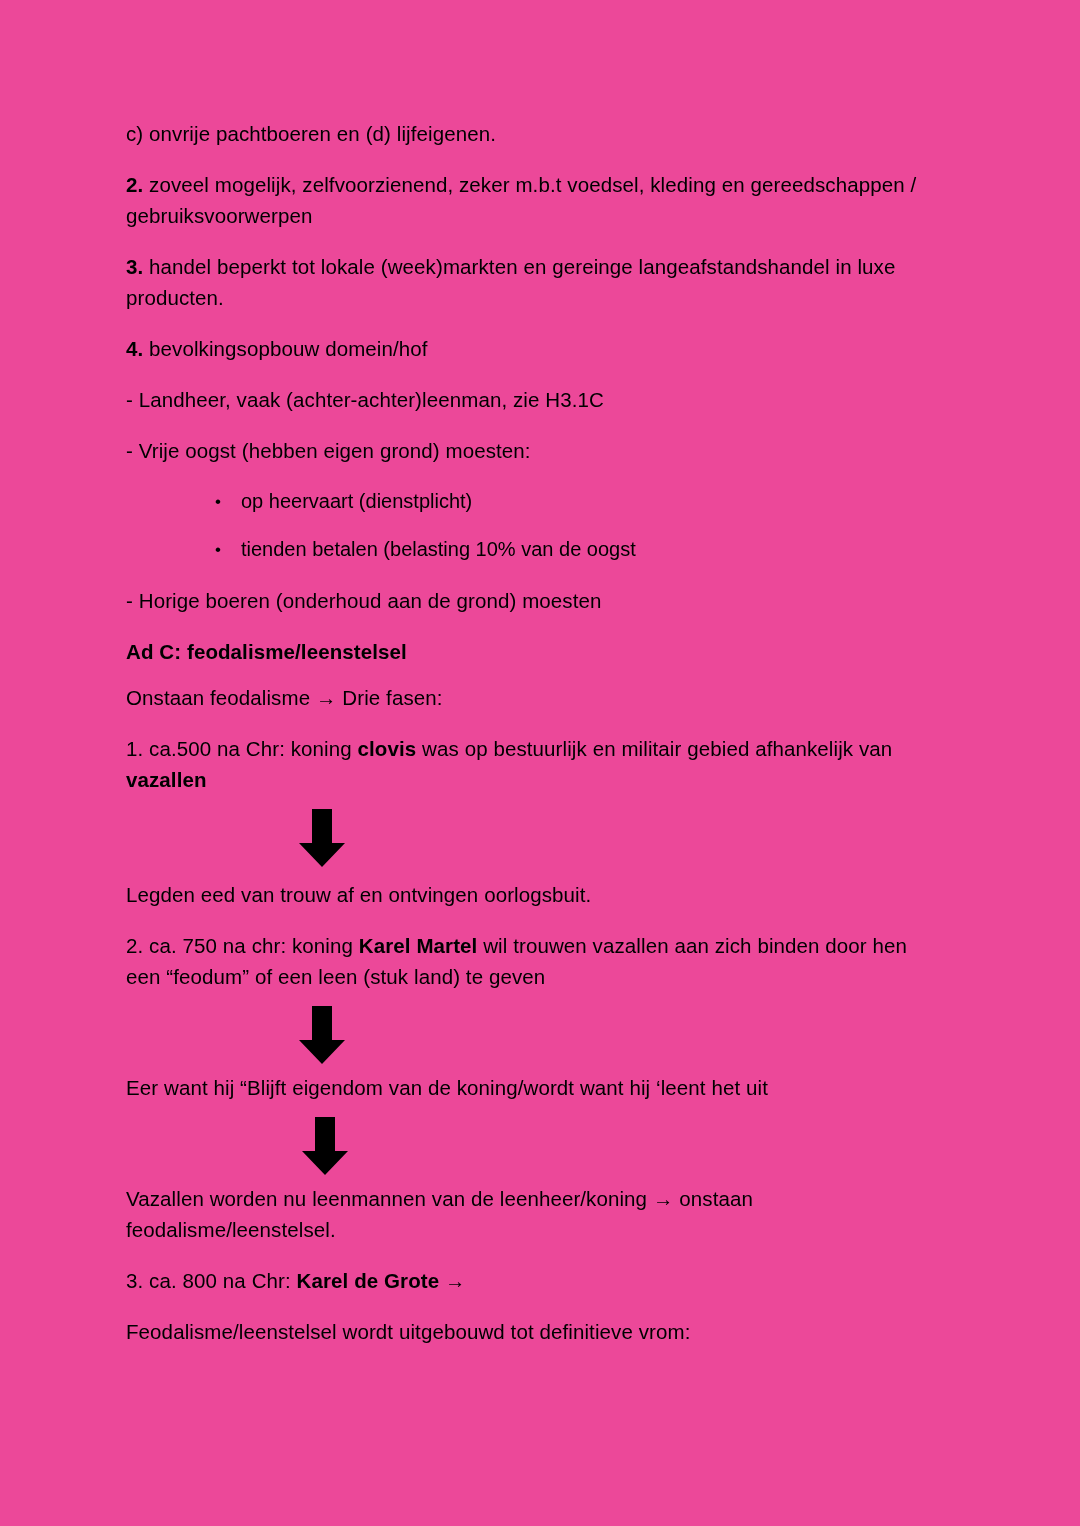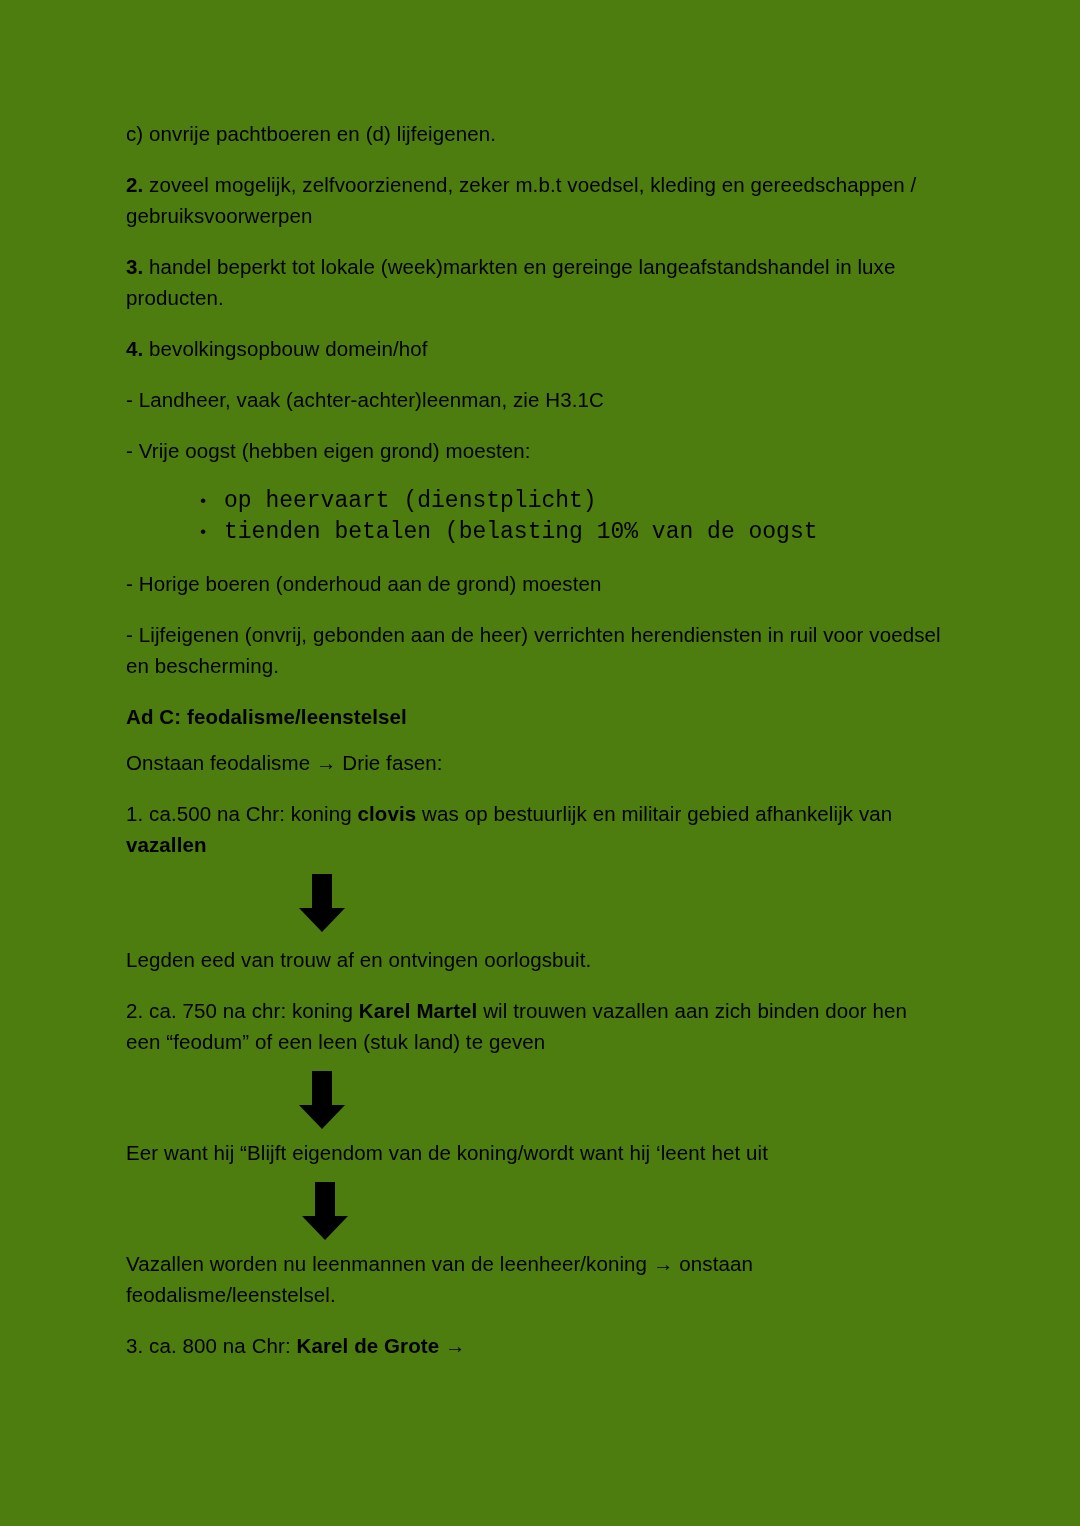--- a/index.html
+++ b/index.html
@@ -11,21 +11,21 @@
     width: 1080px;
     height: 1526px;
     font-family: "Liberation Sans", sans-serif;
     color: #000000;
     overflow: hidden;
   }
   .page {
     position: relative;
     width: 1080px;
     height: 1526px;
-    background: #4d7c0f;
+    background: #ec4899;
     box-sizing: border-box;
     padding: 118px 134px 0 126px;
   }
   .para {
     font-size: 20.5px;
     line-height: 31px;
     margin: 0 0 20px 0;
     letter-spacing: 0.1px;
   }
   .para.tight {
@@ -39,25 +39,24 @@
   }
   .u {
   }
   ul.bullets {
     list-style: none;
     margin: 0 0 20px 0;
     padding: 0;
   }
   ul.bullets li {
     position: relative;
-    font-size: 23px;
+    font-size: 20px;
     line-height: 31px;
-    margin: 0;
+    margin: 17px;
     padding: 0 0 0 69px;
-    font-family: Liberation Mono, monospace;
   }
   ul.bullets li::before {
     content: "\2022";
     position: absolute;
     left: 40px;
     top: 0;
     font-size: 17px;
     line-height: 31px;
   }
   ul.bullets.deep li {
@@ -109,23 +108,20 @@
   <ul class="bullets deep">
     <li><span>op heervaart (dienstplicht)</span></li>
     <li><span>tienden betalen (belasting 10% van de oogst</span></li>
   </ul>
 
   <p class="para">
     <span>- Horige boeren (onderhoud aan de grond) moesten</span>
   </p>
 
 
-  <p class="para">
-    <span>- Lijfeigenen (onvrij, gebonden aan de heer) verrichten herendiensten in ruil voor voedsel en bescherming.</span>
-  </p>
 
   <p class="para tight">
     <b>Ad C: feodalisme/leenstelsel</b>
   </p>
 
   <p class="para">
     <span>Onstaan feodalisme → Drie fasen:</span>
   </p>
 
   <p class="para gap-sm"><span>1.</span><span class="u"> ca.500 na Chr: </span><span>koning </span><b>clovis</b><span> was op bestuurlijk en militair gebied afhankelijk van </span><b>vazallen</b></p>
@@ -157,14 +153,17 @@
       <polygon points="13,0 33,0 33,34 46,34 23,58 0,34 13,34" fill="#000000"></polygon>
     </svg>
   </div>
 
   <p class="para">
     <span>Vazallen worden nu leenmannen van de leenheer/koning → onstaan feodalisme/leenstelsel.</span>
   </p>
 
   <p class="para"><span>3.</span><span class="u"> ca. 800 na Chr: </span><b>Karel de Grote →</b></p>
 
+  <p class="para">
+    <span>Feodalisme/leenstelsel wordt uitgebouwd tot definitieve vrom:</span>
+  </p>
 
 </div>
 
 </body></html>

